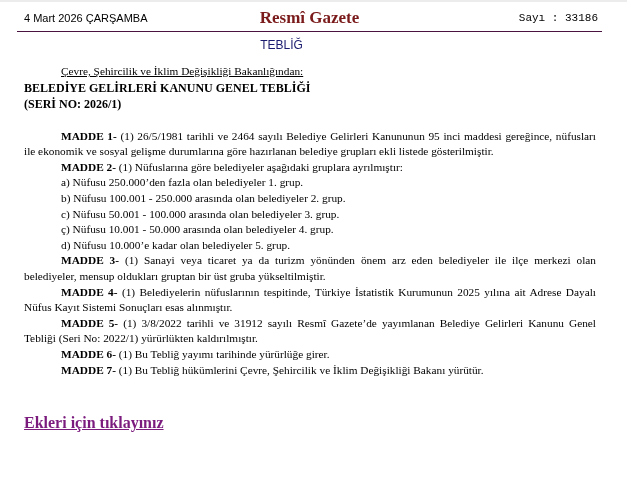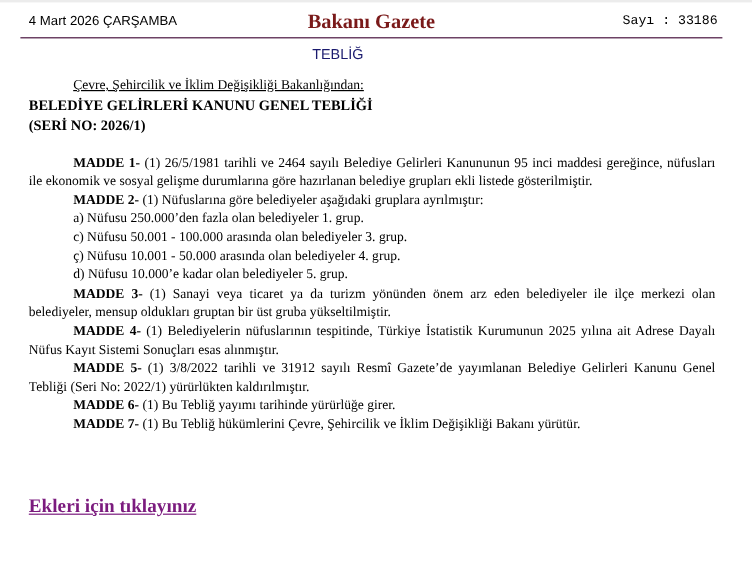--- a/index.html
+++ b/index.html
@@ -41,34 +41,35 @@
       color: #7b1b7e; text-decoration: underline; cursor: pointer;
     }
   </style>
 </head>
 <body>
 
 <div class="topline"></div>
 
 <div class="header">
   <span class="hdr-date">4 Mart 2026 ÇARŞAMBA</span>
-  <div class="hdr-title">Bakanı Gazete</div>
+  <div class="hdr-title">Resmî Gazete</div>
   <span class="hdr-issue">Sayı : 33186</span>
 </div>
 
 <div class="section">TEBLİĞ</div>
 
 <div class="doc">
   <div class="ministry">Çevre, Şehircilik ve İklim Değişikliği Bakanlığından:</div>
   <div class="title">BELEDİYE GELİRLERİ KANUNU GENEL TEBLİĞİ</div>
   <div class="title title2">(SERİ NO: 2026/1)</div>
 
   <div class="p"><span class="b">MADDE 1-</span><span> (1) 26/5/1981 tarihli ve 2464 sayılı Belediye Gelirleri Kanununun 95 inci maddesi gereğince, nüfusları ile ekonomik ve sosyal gelişme durumlarına göre hazırlanan belediye grupları ekli listede gösterilmiştir.</span></div>
   <div class="p"><span class="b">MADDE 2-</span><span> (1) Nüfuslarına göre belediyeler aşağıdaki gruplara ayrılmıştır:</span></div>
   <div class="li">a) Nüfusu 250.000’den fazla olan belediyeler 1. grup.</div>
+  <div class="li">b) Nüfusu 100.001 - 250.000 arasında olan belediyeler 2. grup.</div>
   <div class="li">c) Nüfusu 50.001 - 100.000 arasında olan belediyeler 3. grup.</div>
   <div class="li">ç) Nüfusu 10.001 - 50.000 arasında olan belediyeler 4. grup.</div>
   <div class="li">d) Nüfusu 10.000’e kadar olan belediyeler 5. grup.</div>
   <div class="p"><span class="b">MADDE 3-</span><span> (1) Sanayi veya ticaret ya da turizm yönünden önem arz eden belediyeler ile ilçe merkezi olan belediyeler, mensup oldukları gruptan bir üst gruba yükseltilmiştir.</span></div>
   <div class="p"><span class="b">MADDE 4-</span><span> (1) Belediyelerin nüfuslarının tespitinde, Türkiye İstatistik Kurumunun 2025 yılına ait Adrese Dayalı Nüfus Kayıt Sistemi Sonuçları esas alınmıştır.</span></div>
   <div class="p"><span class="b">MADDE 5-</span><span> (1) 3/8/2022 tarihli ve 31912 sayılı Resmî Gazete’de yayımlanan Belediye Gelirleri Kanunu Genel Tebliği (Seri No: 2022/1) yürürlükten kaldırılmıştır.</span></div>
   <div class="p"><span class="b">MADDE 6-</span><span> (1) Bu Tebliğ yayımı tarihinde yürürlüğe girer.</span></div>
   <div class="p"><span class="b">MADDE 7-</span><span> (1) Bu Tebliğ hükümlerini Çevre, Şehircilik ve İklim Değişikliği Bakanı yürütür.</span></div>
 </div>
 

